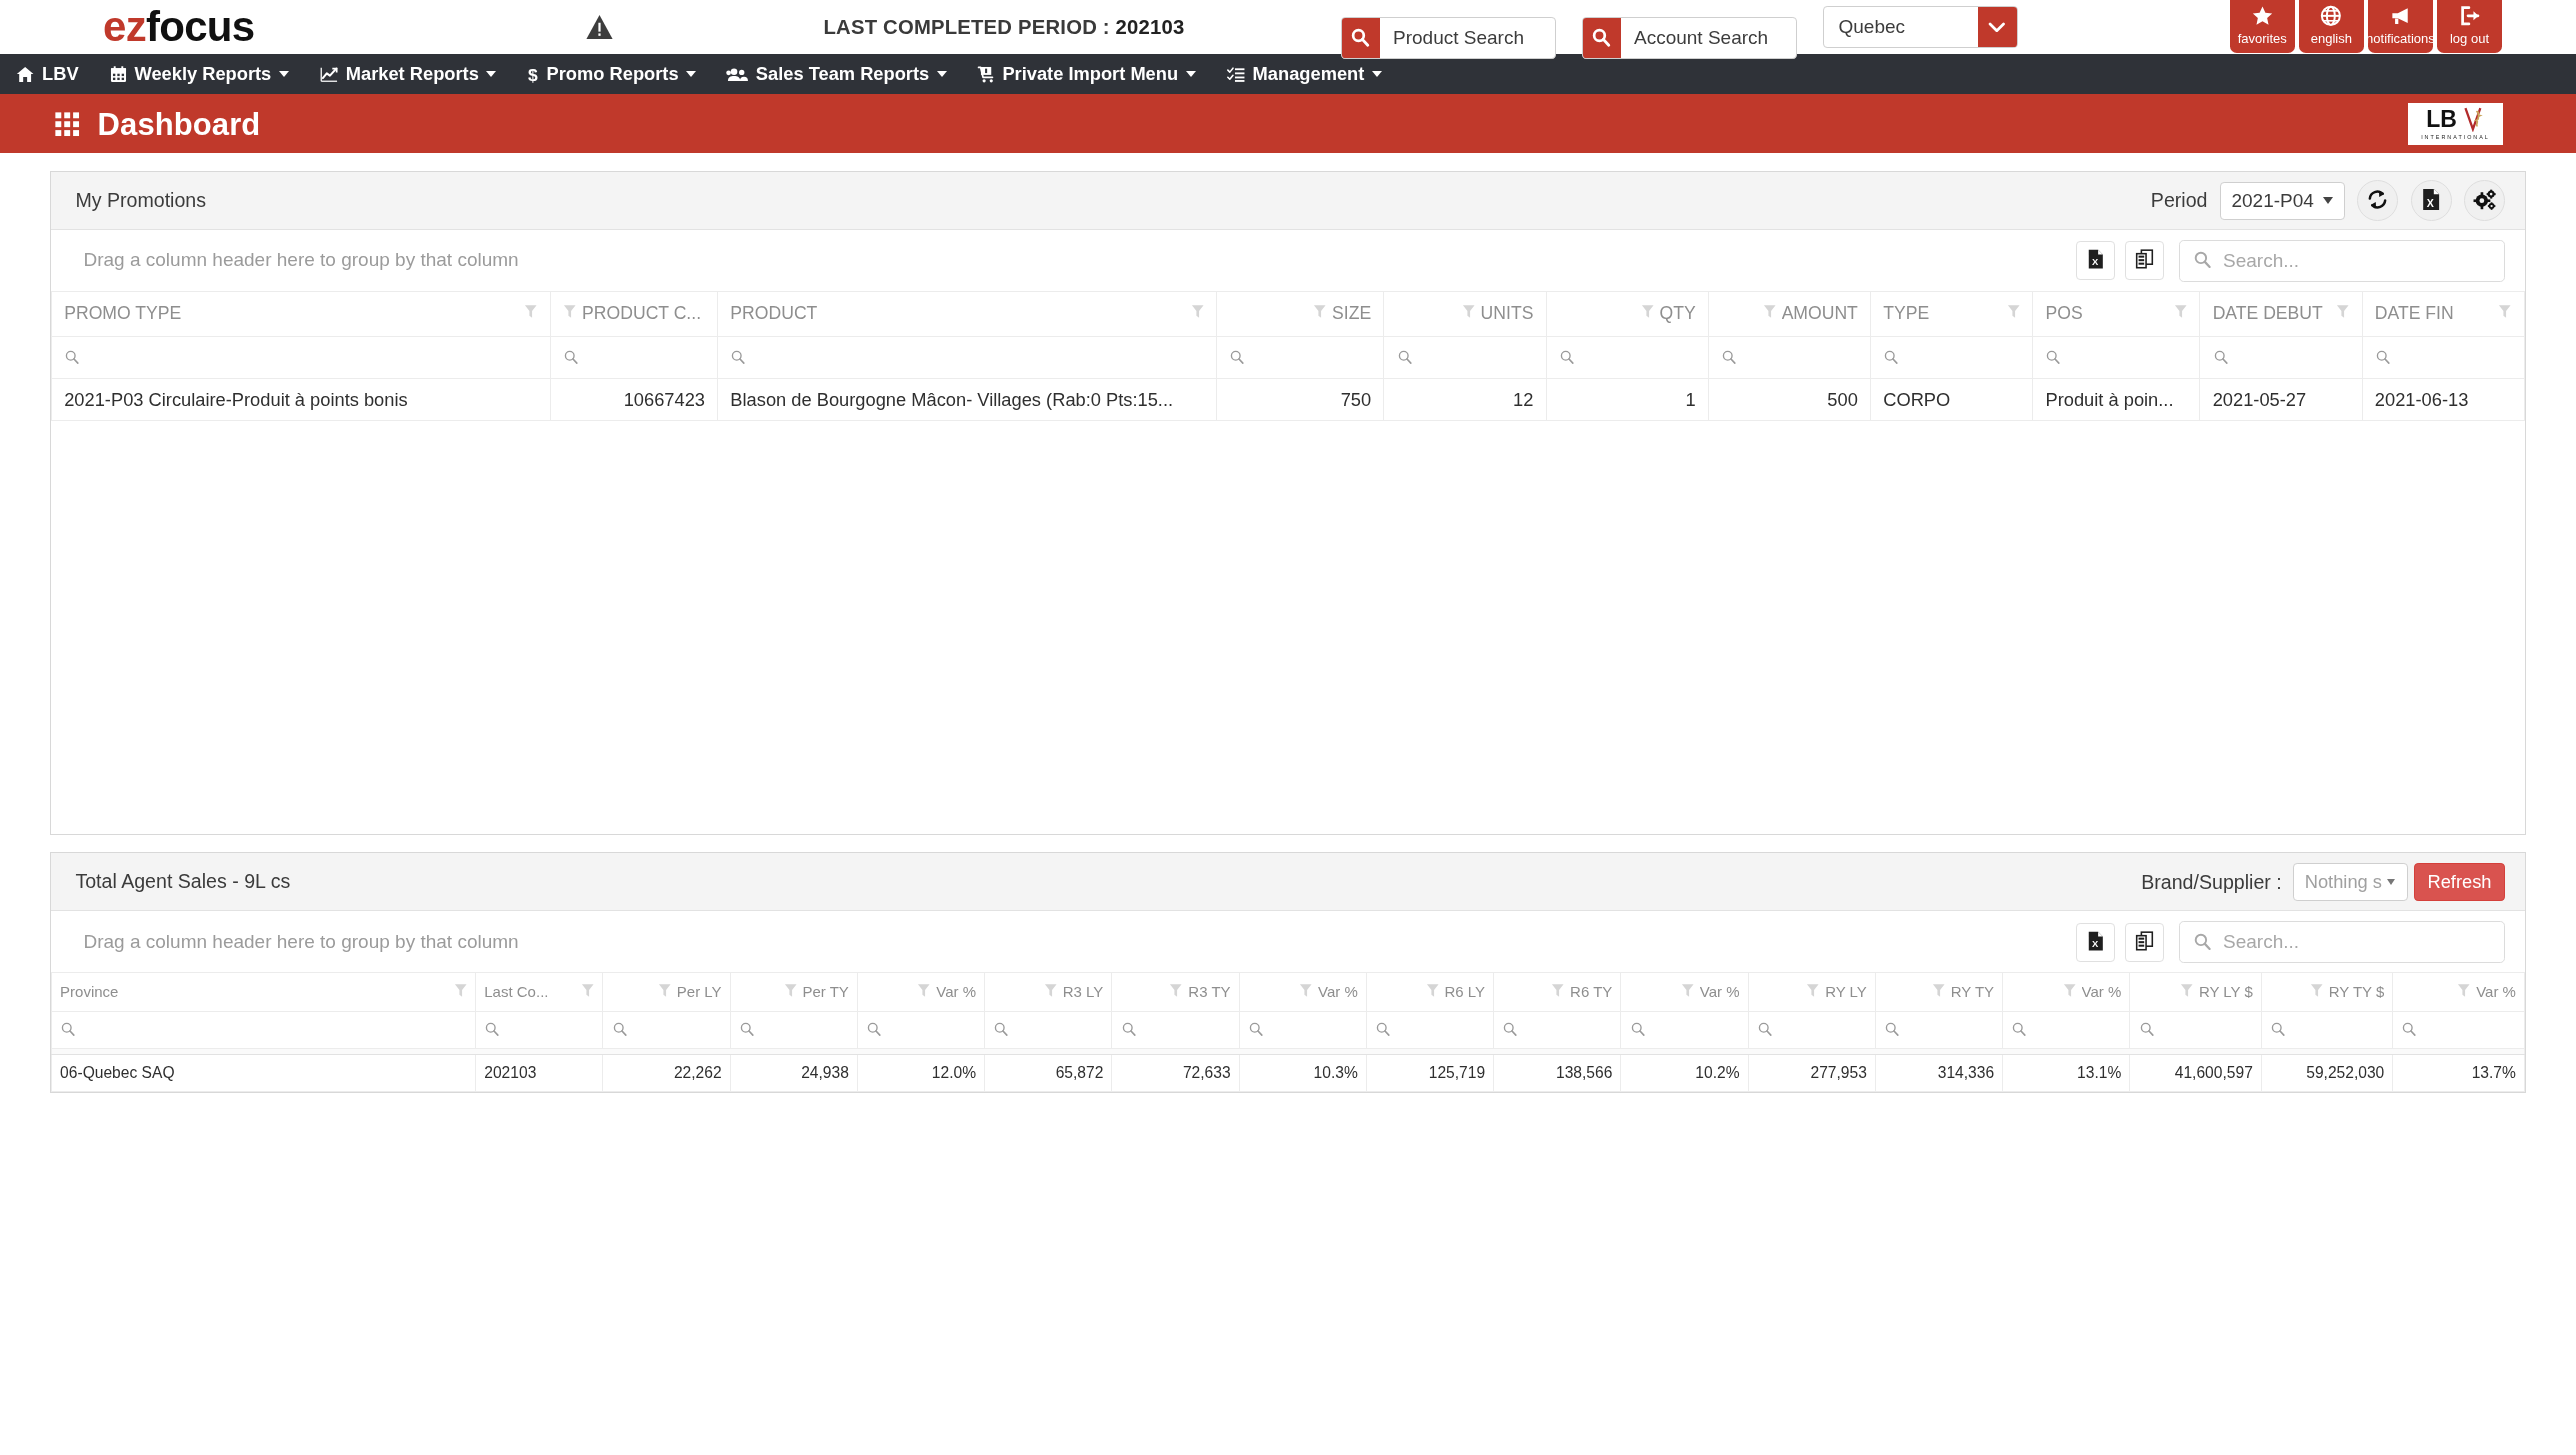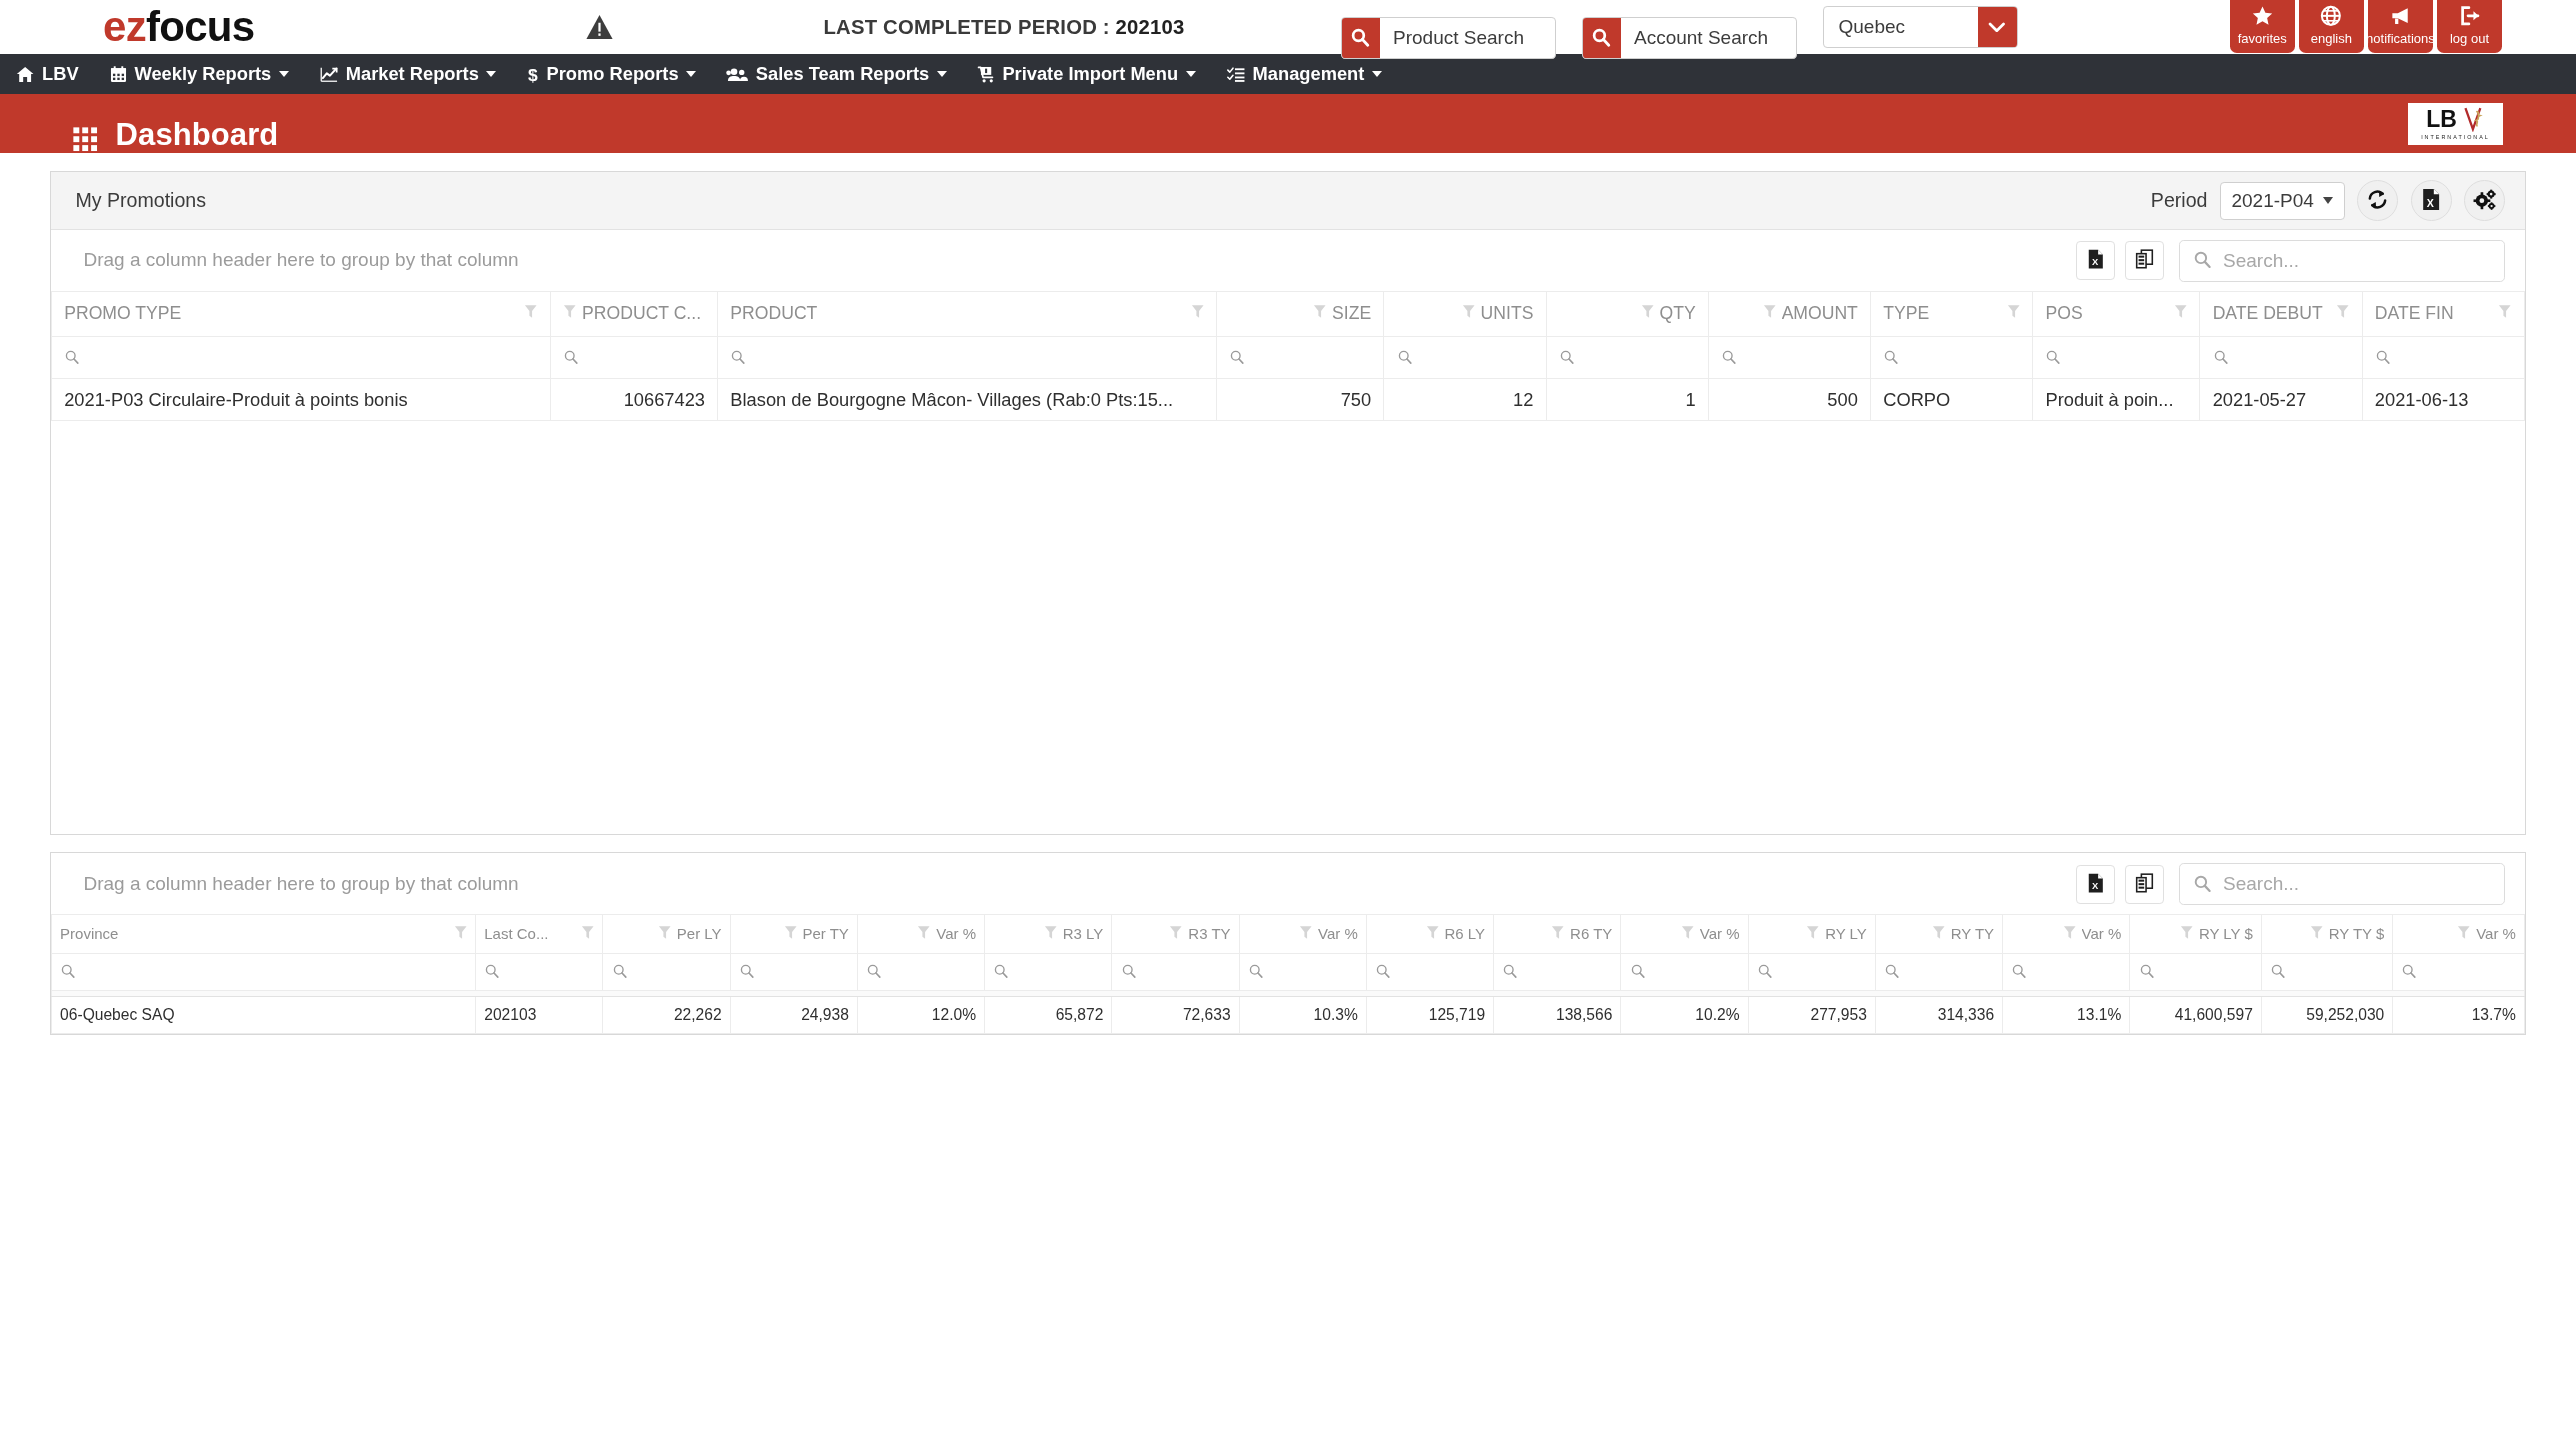--- a/index.html
+++ b/index.html
@@ -126,23 +126,22 @@
     border-left: 5.4px solid transparent;
     border-right: 5.4px solid transparent;
     border-top: 6.8px solid #ffffff;
   }
 
   
   .titlebar {
     height: 57px;
     background: #c0392b;
     display: flex;
-    align-items: flex-end;
+    align-items: center;
     position: relative;
-    padding-left: 18px;
   }
   .grid-icon { margin-left: 53px; display: flex; }
   .page-title {
     color: #ffffff;
     font-size: 31px;
     font-weight: 700;
     margin-left: 16.2px;
     letter-spacing: 0.1px;
   }
   .lbv-logo {
@@ -797,20 +796,31 @@
           <td class="">2021-06-13</td>
         </tr>
       <tr class="spacer">
           <td id="promo-spacer" style="height:413px" class="blank-body" colspan="11"></td>
         </tr>
     </tbody>
   </table>
 </div>
 
 <div class="panel">
+  <div class="panel-head">
+    <div class="panel-title">Total Agent Sales - 9L cs</div>
+    <div class="panel-head-right">
+      <span class="brand-lbl">Brand/Supplier :</span>
+      <div class="brand-select">
+        <span>Nothing s</span>
+        <span class="dcaret"></span>
+      </div>
+      <div class="refresh-btn">Refresh</div>
+    </div>
+  </div>
 
   <div class="grid-toolbar">
     <div class="drag-hint">Drag a column header here to group by that column</div>
     <div class="toolbar-right">
       <div class="sq-btn">
         <span>
           <svg width="17.6" height="20.3" viewBox="0 0 22 26">
               <path d="M2 1 L14 1 L20 7 L20 25 L2 25 Z" fill="#1f1f1f"></path>
               <path d="M14 1 L14 7 L20 7 Z" fill="#ffffff"></path>
               <text x="10" y="21" font-family="Liberation Sans, sans-serif" font-size="12" font-weight="700" fill="#ffffff" text-anchor="middle">X</text>

